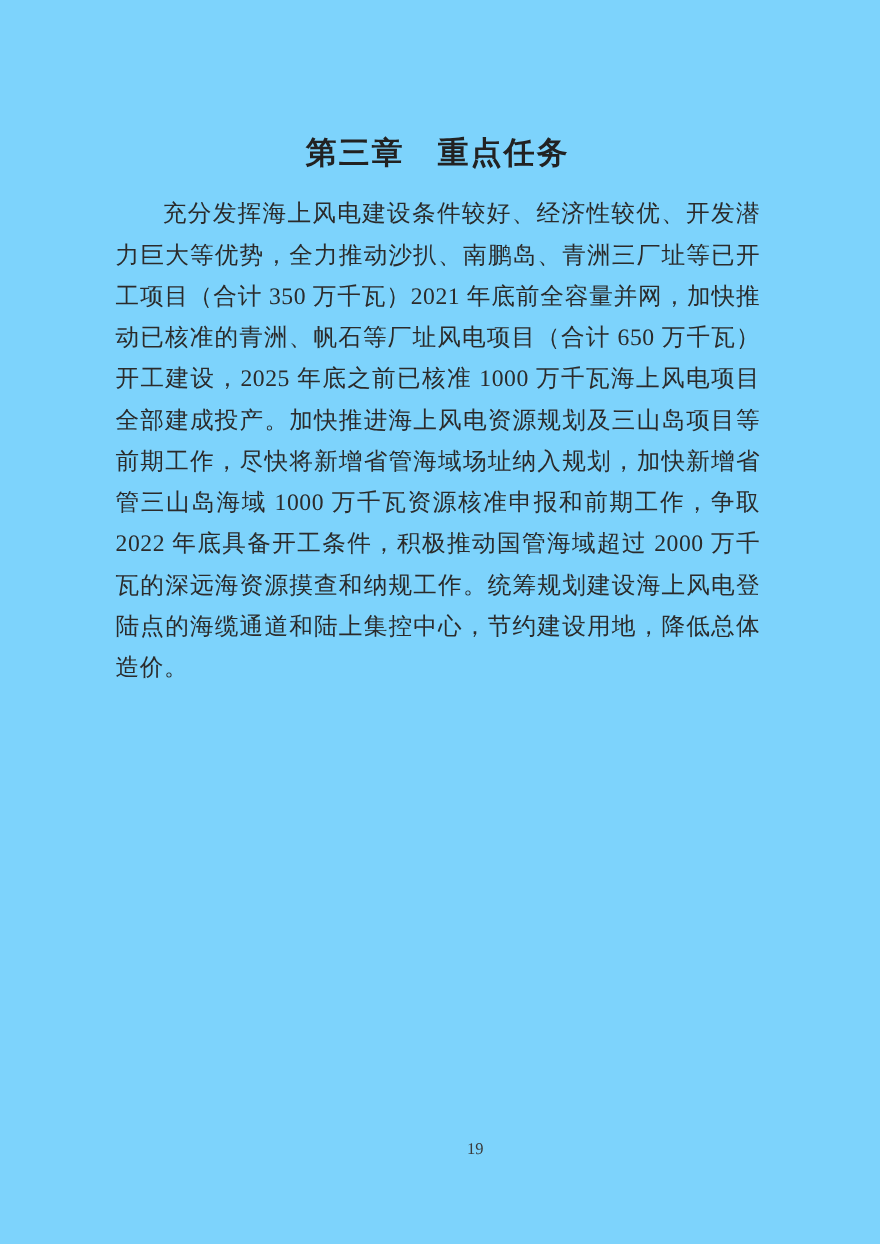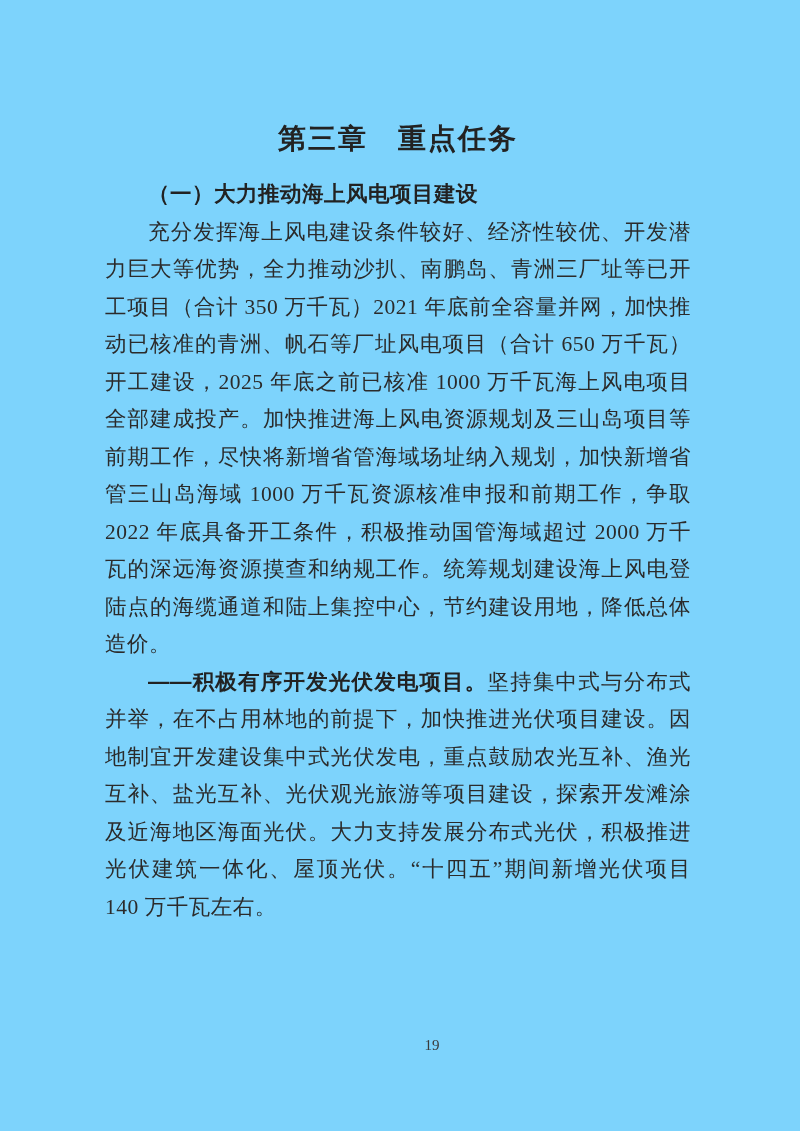--- a/index.html
+++ b/index.html
@@ -81,23 +81,21 @@
 </style>
 </head>
 <body>
 
 <div class="page">
   <div class="content">
 
     <h1 class="chapter-title">第三章　重点任务</h1>
 
 
-    <h3 class="sub-heading">（一）大力推动海上风电项目建设</h3>
 
     <p class="body-para">充分发挥海上风电建设条件较好、经济性较优、开发潜力巨大等优势，全力推动沙扒、南鹏岛、青洲三厂址等已开工项目（合计 350 万千瓦）2021 年底前全容量并网，加快推动已核准的青洲、帆石等厂址风电项目（合计 650 万千瓦）开工建设，2025 年底之前已核准 1000 万千瓦海上风电项目全部建成投产。加快推进海上风电资源规划及三山岛项目等前期工作，尽快将新增省管海域场址纳入规划，加快新增省管三山岛海域 1000 万千瓦资源核准申报和前期工作，争取 2022 年底具备开工条件，积极推动国管海域超过 2000 万千瓦的深远海资源摸查和纳规工作。统筹规划建设海上风电登陆点的海缆通道和陆上集控中心，节约建设用地，降低总体造价。</p>
 
 
-    <p class="body-para"><span class="bold-lead">——积极有序开发光伏发电项目。</span><span>坚持集中式与分布式并举，在不占用林地的前提下，加快推进光伏项目建设。因地制宜开发建设集中式光伏发电，重点鼓励农光互补、渔光互补、盐光互补、光伏观光旅游等项目建设，探索开发滩涂及近海地区海面光伏。大力支持发展分布式光伏，积极推进光伏建筑一体化、屋顶光伏。“十四五”期间新增光伏项目 140 万千瓦左右。</span></p>
 
   </div>
 
   <div class="page-number">19</div>
 </div>
 
 </body></html>

